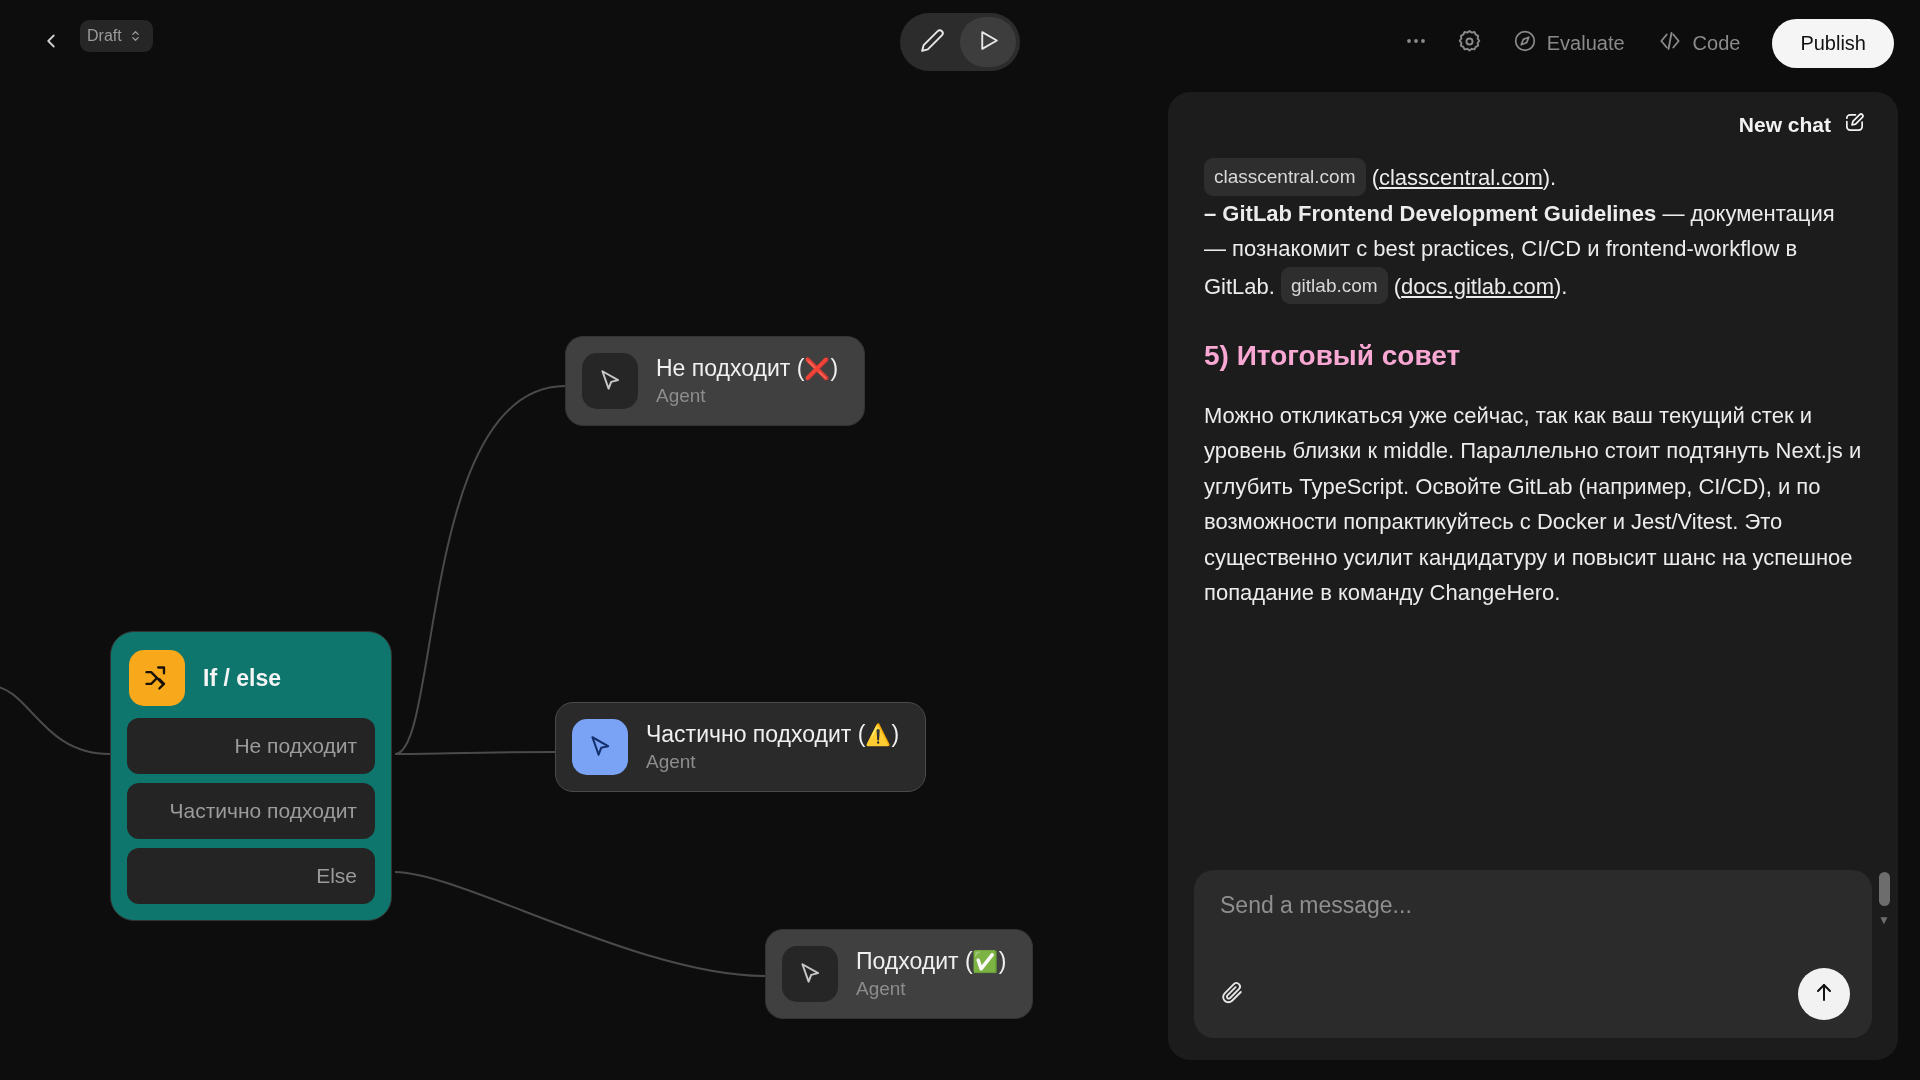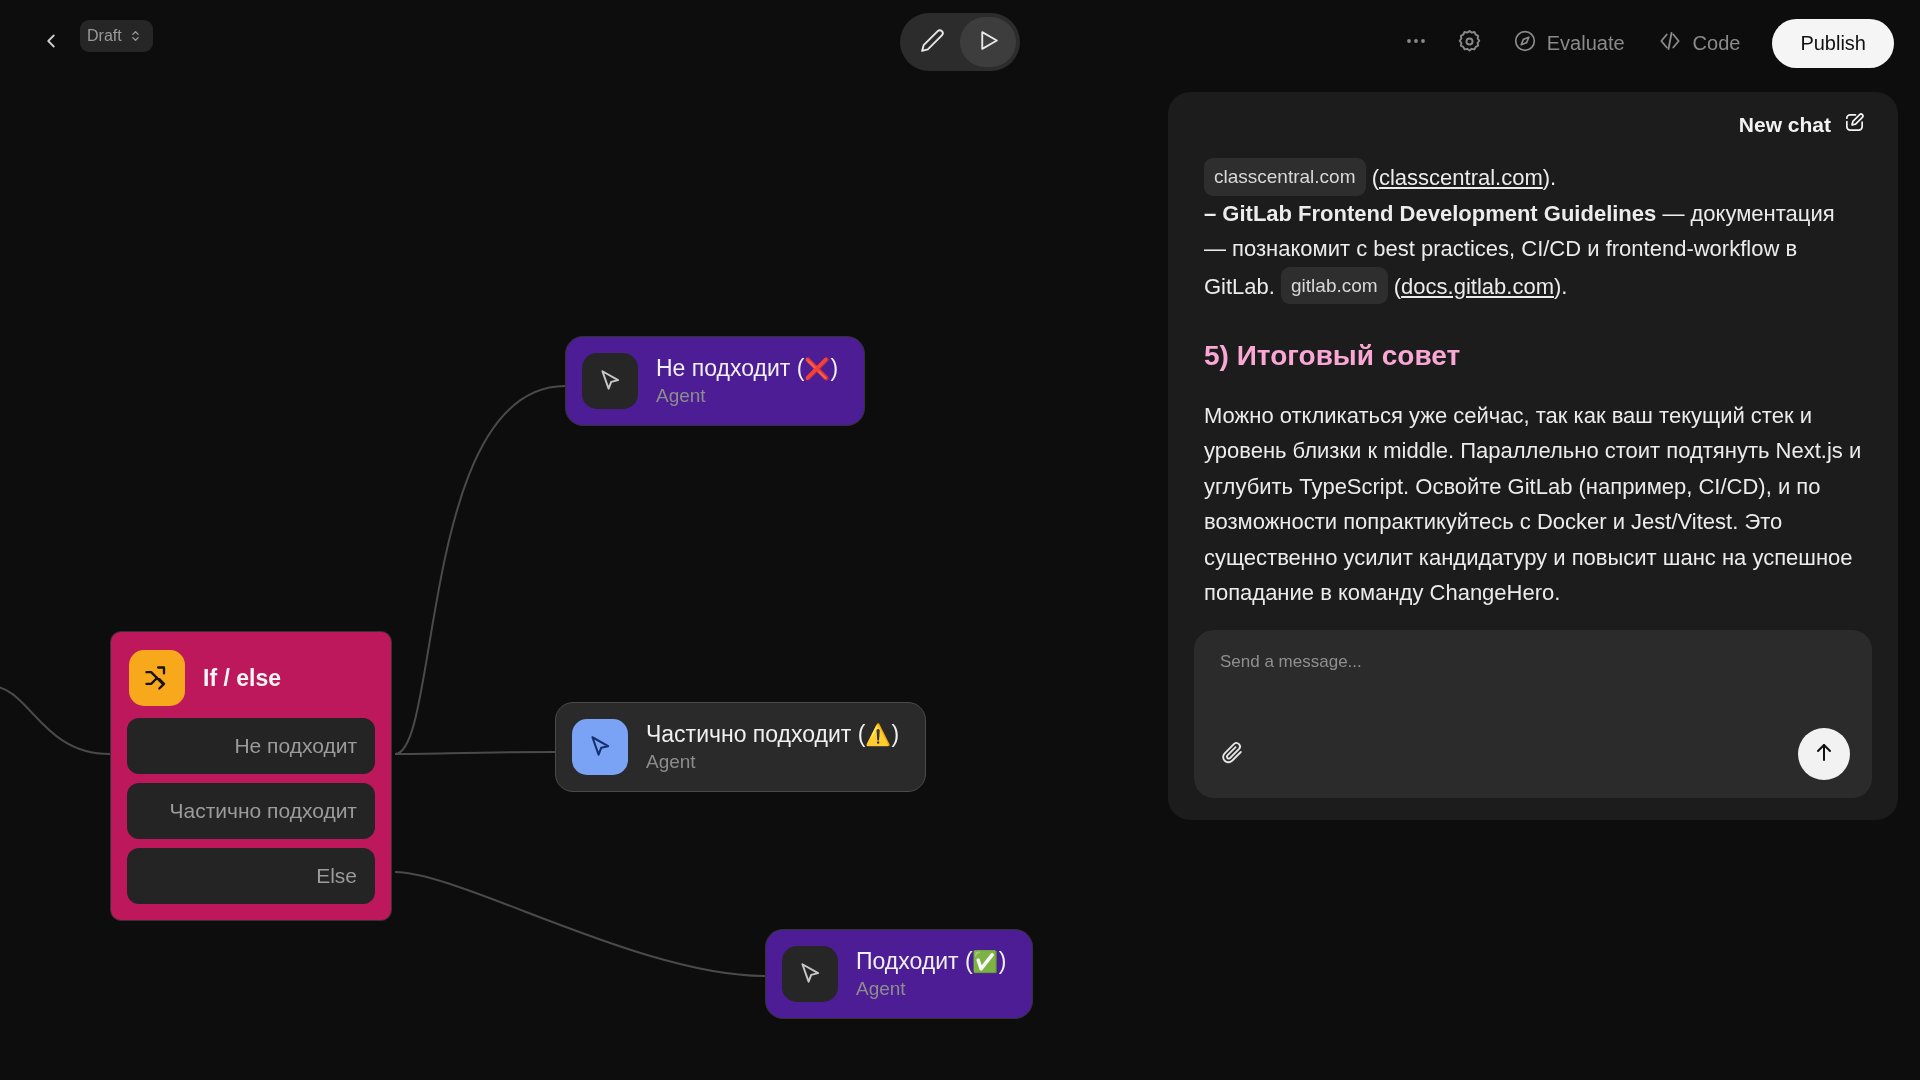--- a/index.html
+++ b/index.html
@@ -57,57 +57,57 @@
   .publish-btn {
     margin-left: 16px; background: #f5f5f5; color: #111; font-size: 20px;
     border-radius: 26px; padding: 13px 28px; cursor: pointer; font-weight: 400;
   }
 
   
   .canvas { position: absolute; top: 86px; left: 0; width: 1200px; height: 994px; background: #0d0d0d; overflow: hidden; }
   .edges { position: absolute; top: 0; left: 0; width: 1200px; height: 994px; }
 
   .node {
-    position: absolute; background: #4c1d95; border: 1px solid #333;
+    position: absolute; background: #404040; border: 1px solid #333;
     border-radius: 18px; display: flex; align-items: center; gap: 18px;
     padding: 16px 26px 16px 16px;
   }
   .node.selected { background: #2a2a2a; border-color: #4a4a4a; }
   .node-ico {
     width: 56px; height: 56px; border-radius: 15px; background: #262626;
     display: flex; align-items: center; justify-content: center; flex: 0 0 auto;
     color: #c8c8c8;
   }
   .node-ico.blue { background: #7ba3f5; color: #14306e; }
   .node-text { display: flex; flex-direction: column; gap: 3px; }
   .node-title { font-size: 23px; color: #f0f0f0; white-space: nowrap; display: flex; align-items: center; gap: 0px; }
   .node-sub { font-size: 19px; color: #8d8d8d; }
   .emoji { font-size: 21px; }
 
   
   .ifelse {
-    position: absolute; background: #be185d; border: 1px solid #333;
-    border-radius: 11px; padding: 16px; width: 282px;
+    position: absolute; background: #0f766e; border: 1px solid #333;
+    border-radius: 24px; padding: 16px; width: 282px;
   }
   .ifelse-head { display: flex; align-items: center; gap: 18px; padding: 2px 0 12px 2px; }
   .ifelse-ico {
     width: 56px; height: 56px; border-radius: 15px; background: #f7a81b;
     display: flex; align-items: center; justify-content: center; color: #1a1208;
   }
   .ifelse-title { font-size: 23px; color: #f5f5f5; font-weight: bold; }
   .branch {
     background: #242424; border-radius: 12px; height: 56px; margin-bottom: 9px;
     display: flex; align-items: center; justify-content: flex-end;
     padding-right: 18px; color: #9b9b9b; font-size: 21px; cursor: pointer;
   }
   .branch:last-child { margin-bottom: 0; }
 
   
   .chat {
-    position: absolute; right: 22px; top: 92px; width: 730px; height: 728px;
+    position: absolute; right: 22px; top: 92px; width: 730px; height: 968px;
     background: #1c1c1c; border-radius: 22px; overflow: hidden;
   }
   .chat-head { height: 66px; display: flex; align-items: center; justify-content: flex-end; padding-right: 32px; }
   .new-chat { display: flex; align-items: center; gap: 12px; color: #f2f2f2; font-size: 21px; font-weight: bold; cursor: pointer; }
 
   .chat-body {
     position: absolute; top: 66px; left: 0; right: 0; bottom: 200px;
     padding: 0 36px 0 36px; overflow: hidden;
   }
   .md { color: #ececec; font-size: 22px; line-height: 35.5px; }
@@ -121,21 +121,21 @@
   .h3 { font-size: 28px; font-weight: bold; color: #f9a8d4; margin: 34px 0 24px; }
 
   .chat-scroll { position: absolute; right: 7px; top: 780px; width: 14px; }
   .sc-thumb { width: 11px; height: 34px; border-radius: 6px; background: #6d6d6d; margin: 0 auto; }
   .sc-arrow { text-align: center; color: #6d6d6d; font-size: 12px; margin-top: 8px; line-height: 1; }
 
   .composer {
     position: absolute; left: 26px; right: 26px; bottom: 22px; height: 168px;
     background: #2b2b2b; border-radius: 20px; padding: 22px 26px;
   }
-  .composer-ph { color: #8f8f8f; font-size: 17px; }
+  .composer-ph { color: #8f8f8f; font-size: 23px; }
   .composer-bottom { position: absolute; left: 26px; right: 22px; bottom: 18px; display: flex; align-items: center; justify-content: space-between; }
   .clip { color: #e6e6e6; cursor: pointer; display: flex; }
   .send-btn {
     width: 52px; height: 52px; border-radius: 50%; background: #f2f2f2;
     display: flex; align-items: center; justify-content: center; cursor: pointer; color: #111;
   }
 </style>
 </head>
 <body>
 

